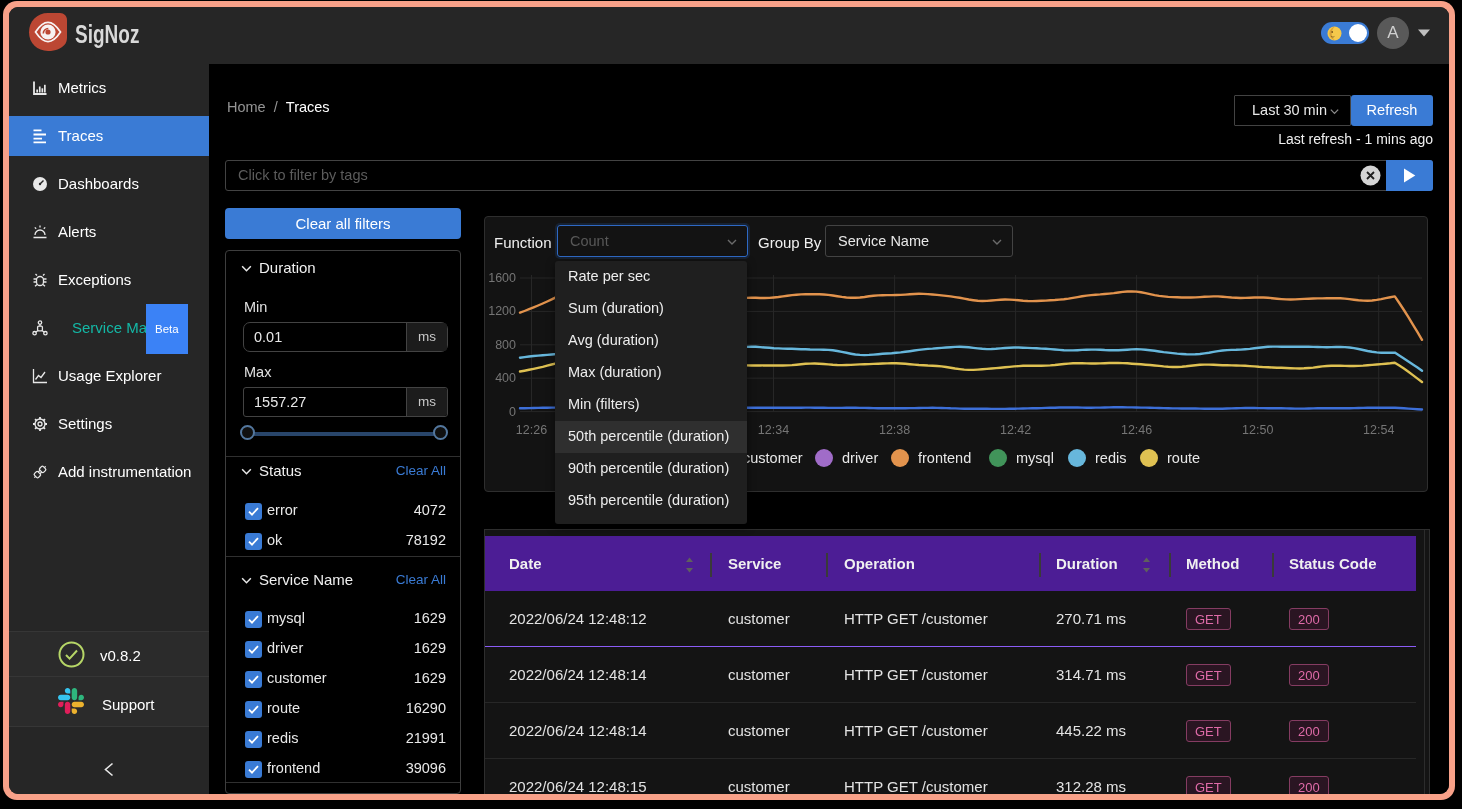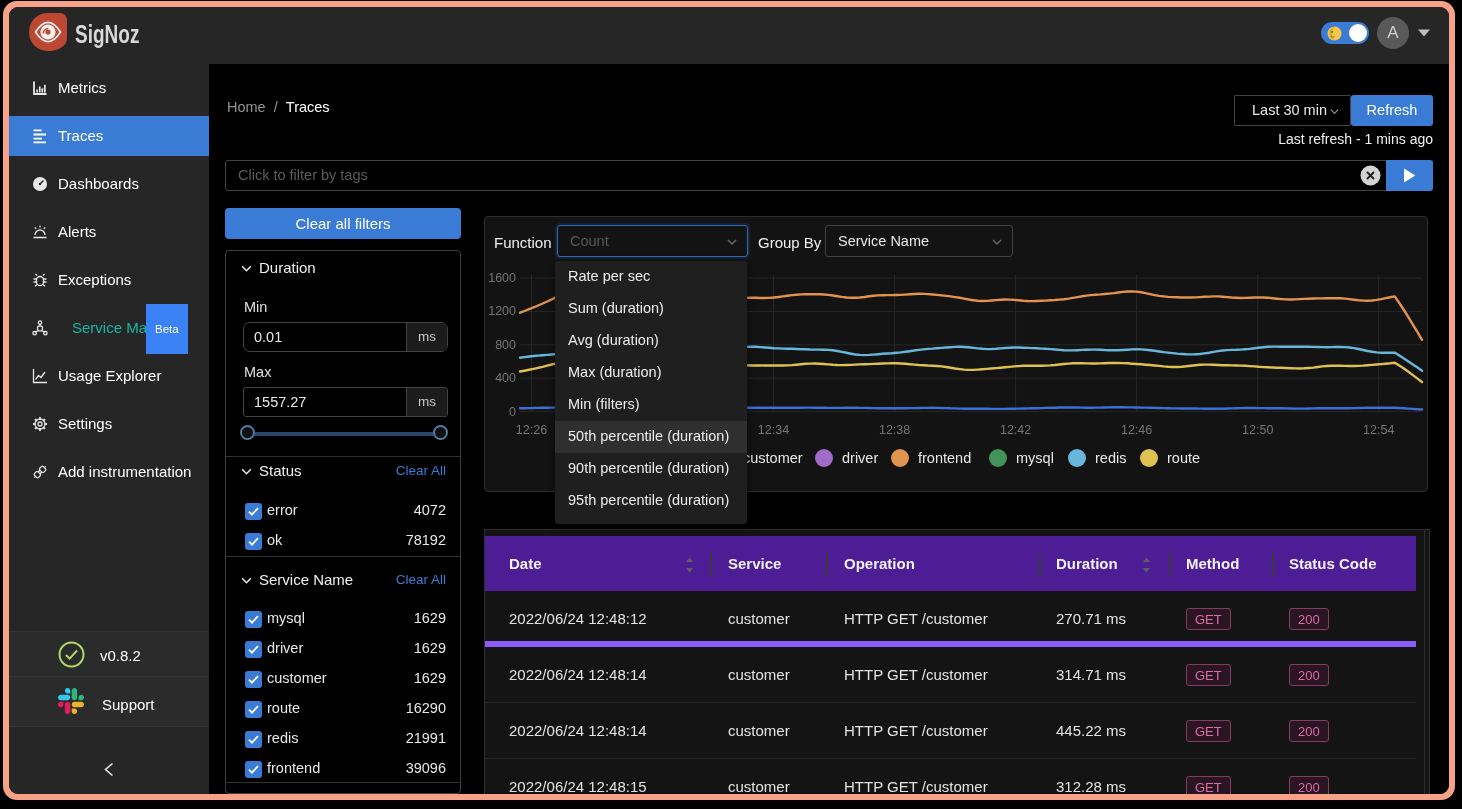--- a/index.html
+++ b/index.html
@@ -319,21 +319,21 @@
         <div class="abs" style="left:571px;top:19px;font-size:15px;font-weight:700;color:#f0f0f0">Duration</div>
         <div class="abs" style="left:656px;top:20px"><svg width="11" height="18" viewBox="0 0 11 18">
               <path d="M5.5 1.5L9 6H2z" fill="#5f5f5f"></path>
               <path d="M5.5 16.5L2 12h7z" fill="#5f5f5f"></path>
             </svg></div>
         <div class="abs" style="left:684px;top:17px;width:1.5px;height:24px;background:#3a3a3a"></div>
         <div class="abs" style="left:701px;top:19px;font-size:15px;font-weight:700;color:#f0f0f0">Method</div>
         <div class="abs" style="left:787px;top:17px;width:1.5px;height:24px;background:#3a3a3a"></div>
         <div class="abs" style="left:804px;top:19px;font-size:15px;font-weight:700;color:#f0f0f0">Status Code</div>
       </div>
-      <div style="position:absolute;left:0;top:61.2px;width:931px;height:55.8px;border-bottom:6px solid #8b5cf6">
+      <div style="position:absolute;left:0;top:61.2px;width:931px;height:55.8px;border-bottom:1px solid #8b5cf6">
 <div style="position:absolute;left:24px;top:19px;font-size:15px;color:#e3e3e3">2022/06/24 12:48:12</div>
 <div style="position:absolute;left:243px;top:19px;font-size:15px;color:#e3e3e3">customer</div>
 <div style="position:absolute;left:359px;top:19px;font-size:15px;color:#e3e3e3">HTTP GET /customer</div>
 <div style="position:absolute;left:571px;top:19px;font-size:15px;color:#e3e3e3">270.71 ms</div>
 <div style="position:absolute;left:701px;top:17px;height:22px;padding:0 8px;border:1px solid #853c62;border-radius:3px;background:#2a1522;color:#df6ba8;font-size:13px;line-height:21px">GET</div>
 <div style="position:absolute;left:804px;top:17px;height:22px;padding:0 8px;border:1px solid #853c62;border-radius:3px;background:#2a1522;color:#df6ba8;font-size:13px;line-height:21px">200</div>
 </div>
         <div style="position:absolute;left:0;top:117.0px;width:931px;height:55.8px;border-bottom:1px solid #272727">
 <div style="position:absolute;left:24px;top:19px;font-size:15px;color:#e3e3e3">2022/06/24 12:48:14</div>
 <div style="position:absolute;left:243px;top:19px;font-size:15px;color:#e3e3e3">customer</div>

